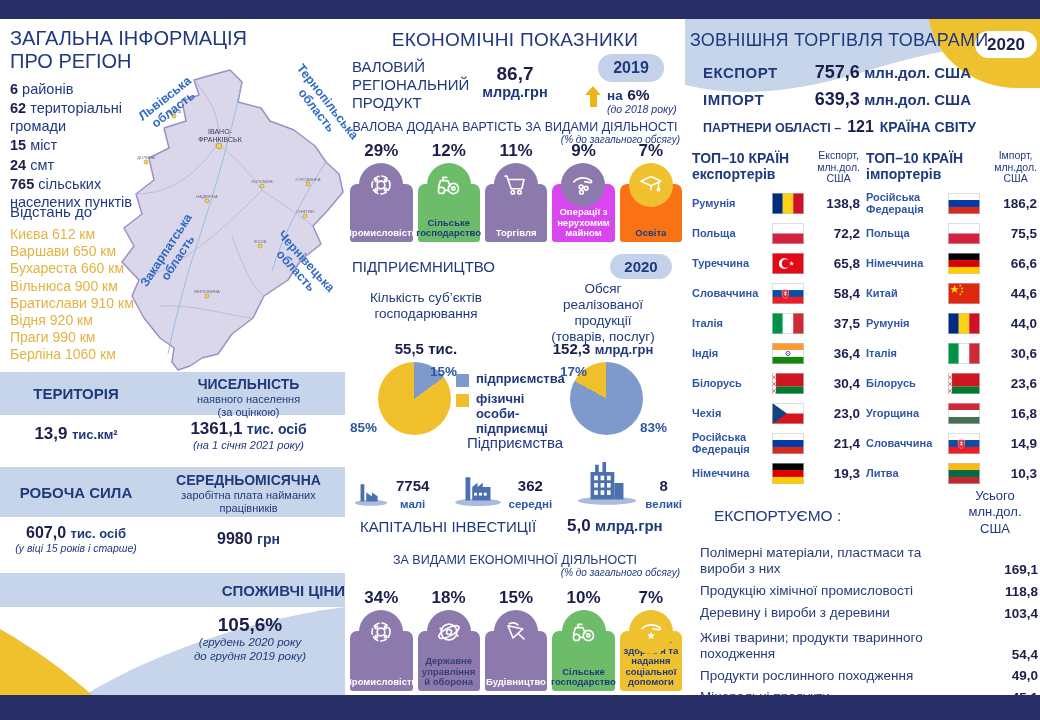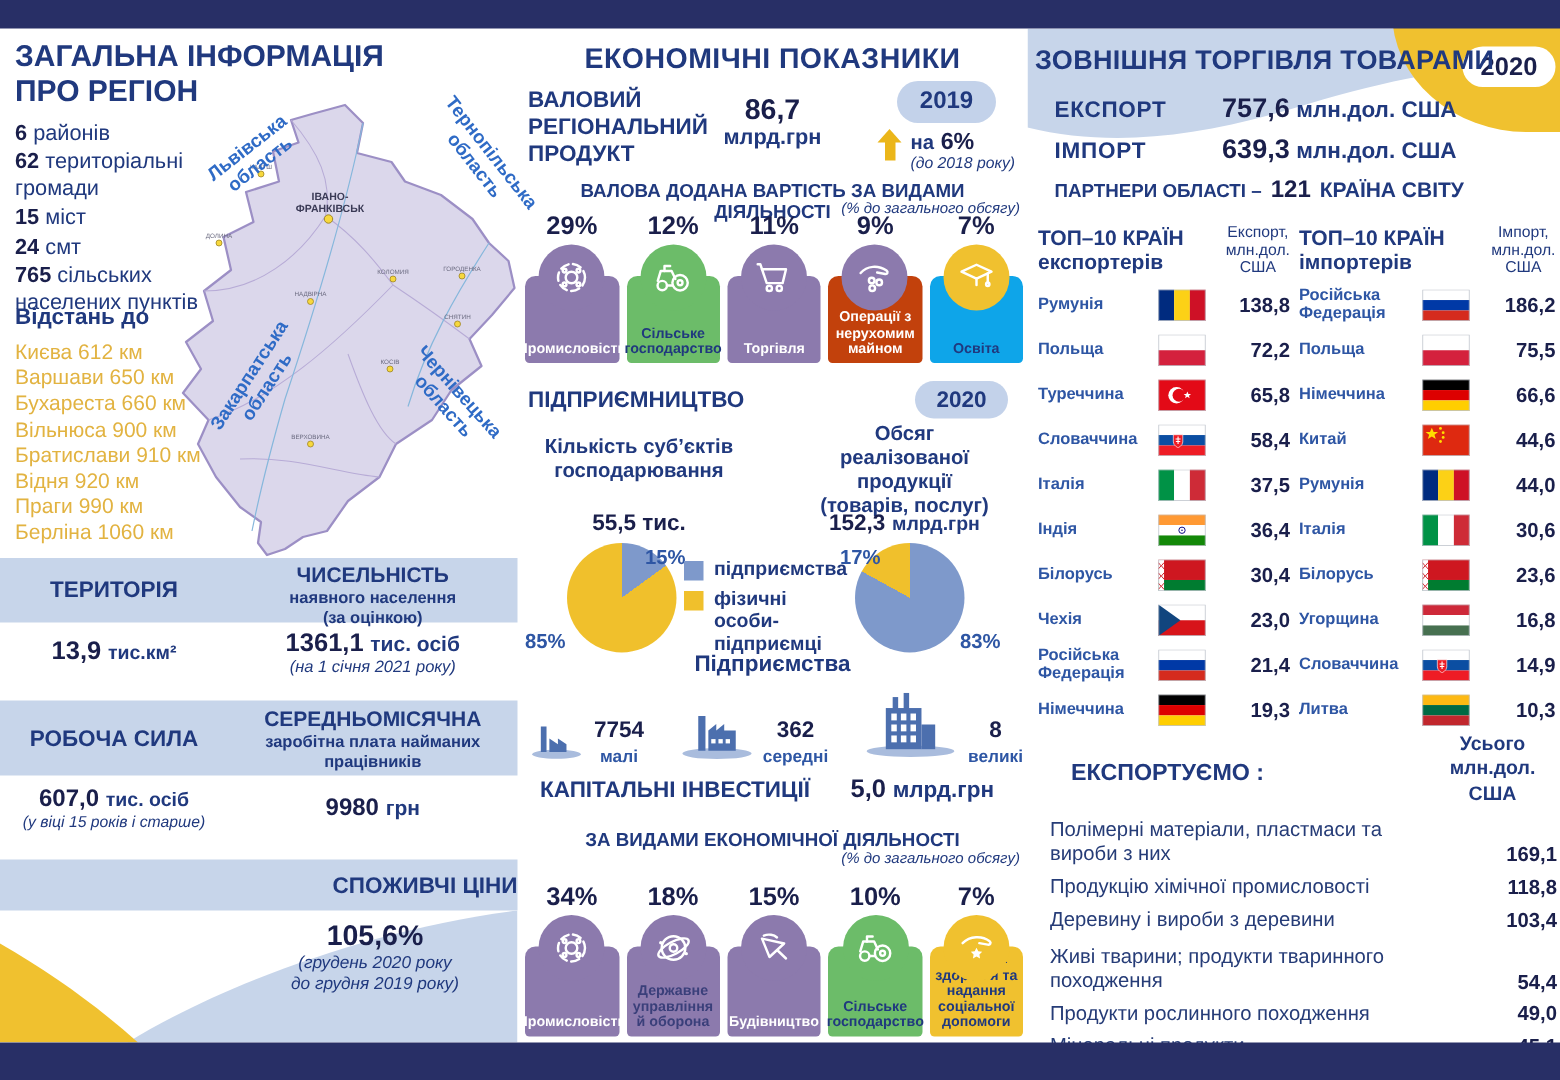--- a/index.html
+++ b/index.html
@@ -1,21 +1,21 @@
 <!DOCTYPE html>
 <html><head>
 <meta charset="utf-8">
 <style>
   html,body{margin:0;padding:0;background:#fff}
   #page{position:relative;width:1040px;height:720px;overflow:hidden;background:#fff;
         font-family:"Liberation Sans","DejaVu Sans",sans-serif;color:#20397E;}
   .abs{position:absolute}
   .navy{color:#20397E}
   .dark{color:#1A1F4B}
-  .bold{font-weight:bold}
+  .bold{font-weight:normal}
   .ital{font-style:italic}
   .ctr{text-align:center}
   .pre{white-space:pre-line}
   .bar{background:#282F66}
   .band{background:#C7D5EA}
   .pill{background:#C3D2EA;border-radius:14px;display:flex;align-items:center;justify-content:center;font-weight:bold;color:#20397E}
   .fact{font-size:14.5px;line-height:1.25;color:#20397E;margin-bottom:1px}
   .fact b{color:#1A1F4B}
   .dist{font-size:14px;line-height:17.2px;color:#E2B341}
   .nbl{font-weight:bold;font-size:12.5px;line-height:1.12;color:#2F6BC6;text-align:center;white-space:pre-line}
@@ -256,35 +256,35 @@
       <div class="tile">
   <div class="tile-pct">9%</div>
   <div class="tile-circle" style="background:#8C7AAD">
     <svg width="30" height="30" viewBox="0 0 24 24" fill="none" stroke="#fff" stroke-width="1.3" stroke-linecap="round" stroke-linejoin="round">
             <path d="M4.6 9.6 C8 5.6 14 5.3 18.4 8.3 C19.4 9.1 18.9 10.3 17.7 10.1 L13.4 9.3"></path>
             <circle cx="10.5" cy="13.6" r="1.5"></circle>
             <circle cx="14.5" cy="14.6" r="1.5"></circle>
             <circle cx="10.8" cy="17.7" r="1.5"></circle>
           </svg>
   </div>
-  <div class="tile-rect" style="background:#c2410c;height:58px">
+  <div class="tile-rect" style="background:#d946ef;height:58px">
     <span style="color:#FFFFFF">Операції з нерухомим майном</span>
   </div>
 </div>
       <div class="tile">
   <div class="tile-pct">7%</div>
   <div class="tile-circle" style="background:#F0C12F">
     <svg width="30" height="30" viewBox="0 0 24 24" fill="none" stroke="#fff" stroke-width="1.3" stroke-linecap="round" stroke-linejoin="round">
             <path d="M12 5.2 L20 8.9 L12 12.6 L4 8.9 Z"></path>
             <path d="M18 9.8 V14.4"></path>
             <circle cx="18" cy="15.6" r="0.9"></circle>
             <path d="M12 12.6 V16"></path>
           </svg>
   </div>
-  <div class="tile-rect" style="background:#0ea5e9;height:58px">
+  <div class="tile-rect" style="background:#f97316;height:58px">
     <span style="color:#20397E">Освіта</span>
   </div>
 </div>
     </div>
 
   <div class="abs bold navy" style="left:352px;top:258px;font-size:15px;z-index:3">ПІДПРИЄМНИЦТВО</div>
   <div class="abs pill" style="left:610px;top:254px;width:62px;height:25px;font-size:15px;z-index:3">
     <span>2020</span>
   </div>
 

